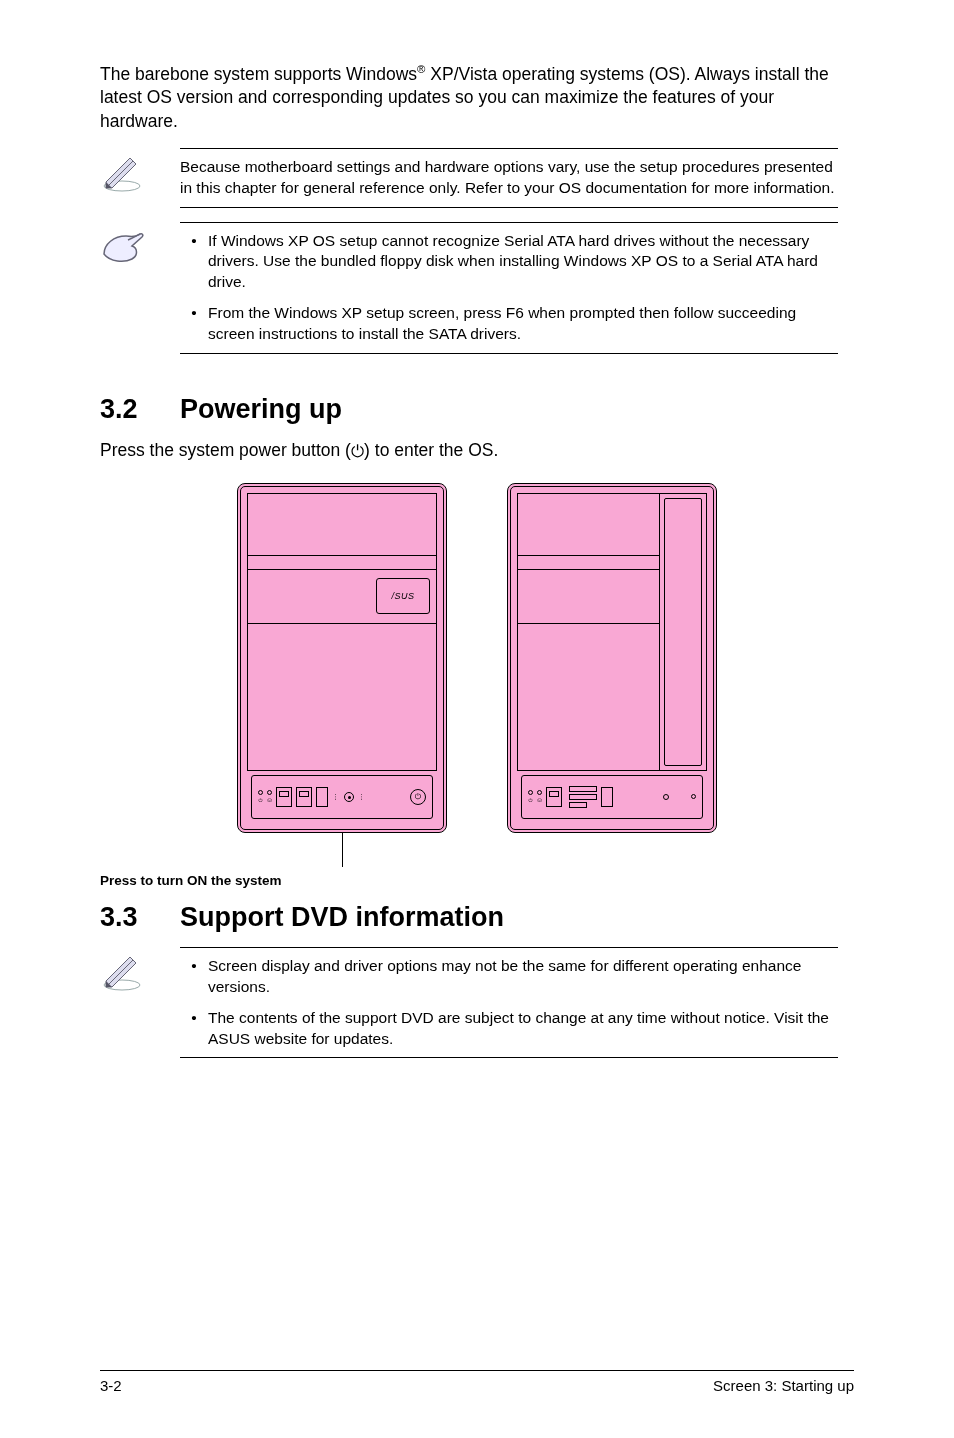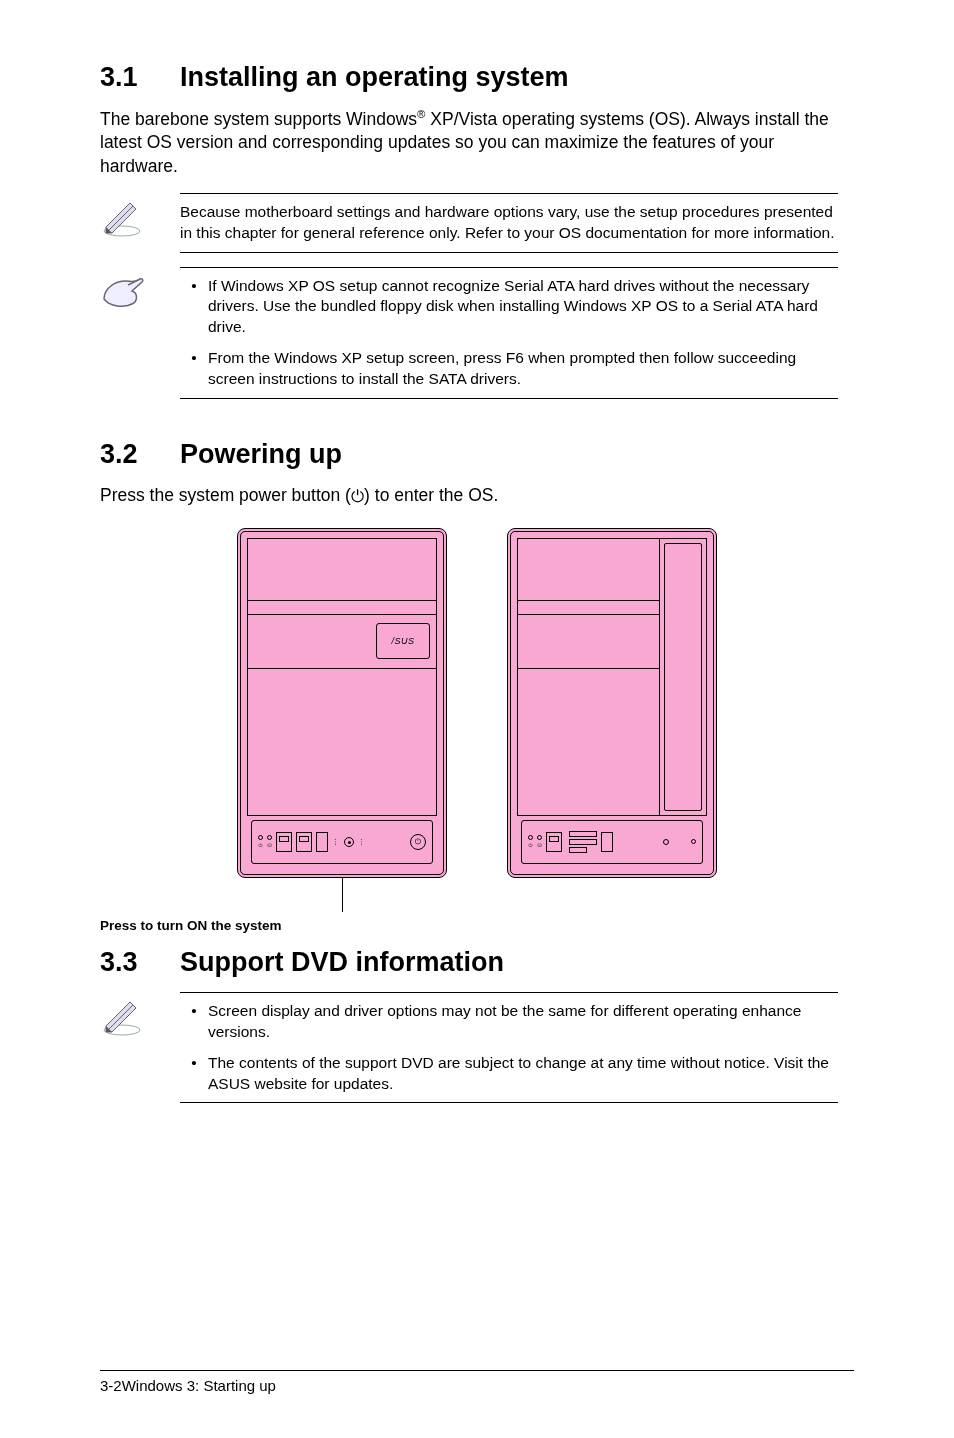--- a/index.html
+++ b/index.html
@@ -142,34 +142,32 @@
   }
   .footer {
     position: absolute;
     left: 100px;
     right: 100px;
     bottom: 44px;
     border-top: 1px solid #000;
     padding-top: 6px;
     font-size: 15px;
     display: flex;
+    justify-content: space-between;
   }
   .spacer-s { height: 26px; }
   .pencil, .hand {
     display:block;
   }
 </style>
 </head>
 <body>
 
 <div class="page">
 
-  <h2 class="section">
-    <span class="num">3.1</span><span>Installing an operating system</span>
-  </h2>
 
   <p class="body">
     <span>The barebone system supports Windows</span><span class="sup">®</span><span> XP/Vista operating systems (OS). Always install the latest OS version and corresponding updates so you can maximize the features of your hardware.</span>
   </p>
 
   <div class="note-block">
     <div class="note-icon">
       <svg class="pencil" width="44" height="40" viewBox="0 0 44 40">
         <ellipse cx="22" cy="34" rx="18" ry="5" fill="none" stroke="#9aa" stroke-width="1"></ellipse>
         <polygon points="6,30 30,6 36,12 12,36 6,36" fill="#dde" stroke="#667" stroke-width="1"></polygon>
@@ -314,16 +312,16 @@
         <li>
           <span class="bullet">•</span>
           <span class="txt">The contents of the support DVD are subject to change at any time without notice. Visit the ASUS website for updates.</span>
         </li>
       </ul>
     </div>
   </div>
 
   <div class="footer">
     <span>3-2</span>
-    <span>Windows 3: Starting up</span>
+    <span>Screen 3: Starting up</span>
   </div>
 
 </div>
 
 </body></html>

